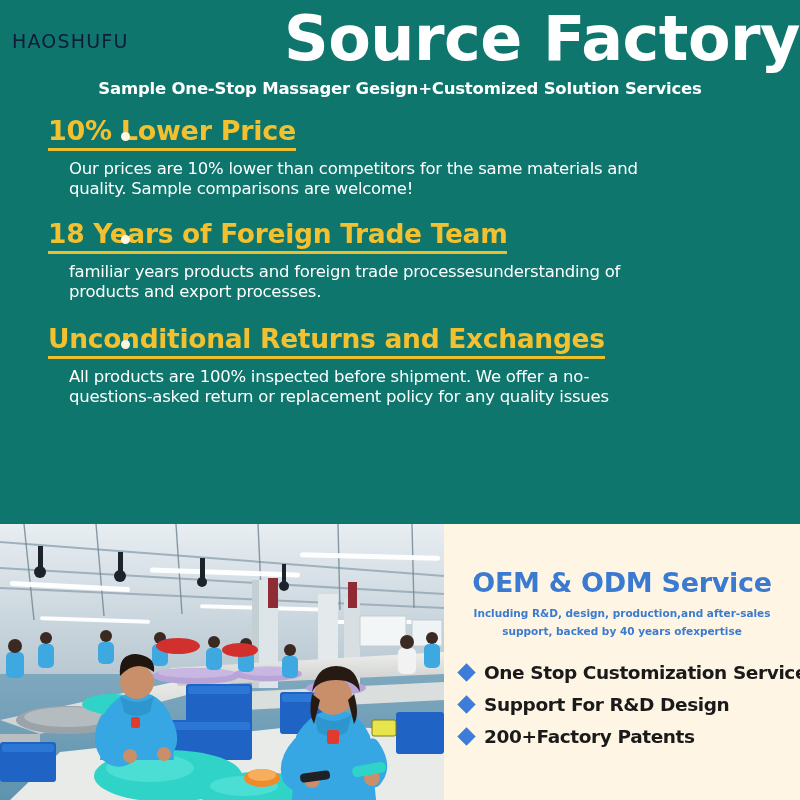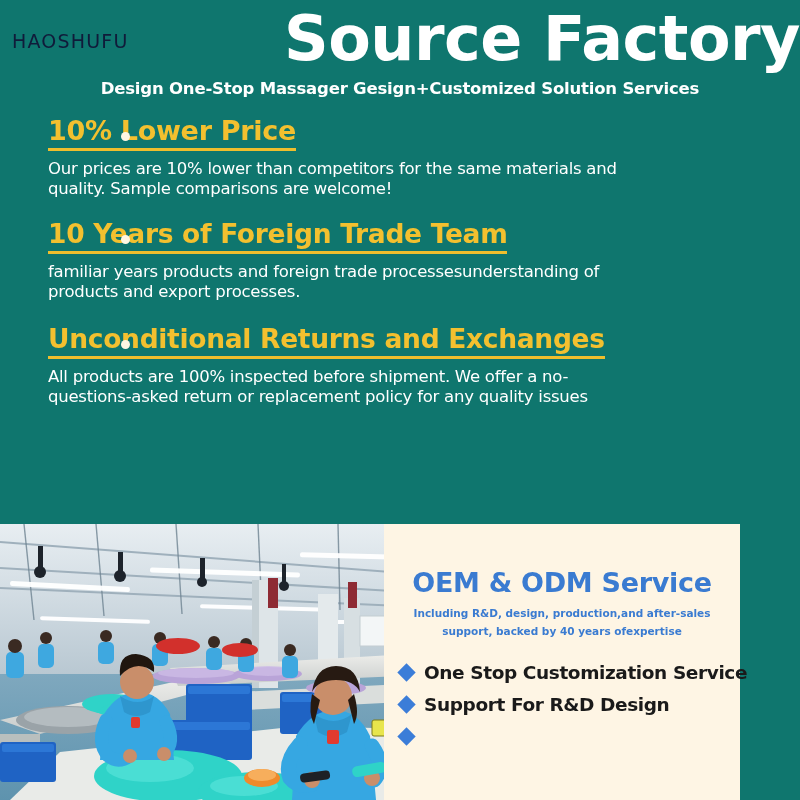--- a/index.html
+++ b/index.html
@@ -93,39 +93,40 @@
     white-space: nowrap;
   }
   .feature-body {
     color: #FFFFFF;
     font-size: 16.5px;
     line-height: 20px;
     margin-top: 8px;
     max-width: 580px;
     font-family: "DejaVu Sans", sans-serif;
     letter-spacing: -0.25px;
+    margin-left: 21px;
   }
 
   .f1 { margin-top: 8px; }
   .f1 .feature-dot { top: 16px; }
   .f2 { margin-top: 20px; }
   .f2 .feature-dot { top: 16px; }
   .f3 { margin-top: 22px; }
   .f3 .feature-dot { top: 15px; }
   .f4 { margin-top: 22px; }
   .f4 .feature-dot { top: 16px; }
   .f2 .feature-head { font-size: 26.5px; }
   .f4 .feature-head { font-size: 26.5px; text-align: center; }
 
   
   .bottom {
     position: absolute;
     left: 0;
     top: 524px;
-    width: 740px;
+    width: 800px;
     height: 276px;
     display: flex;
   }
   .photo {
     position: relative;
     width: 444px;
     height: 276px;
     overflow: hidden;
     background: #8FA6B4;
   }
@@ -183,34 +184,34 @@
   }
 </style>
 </head>
 <body>
 
 <div class="poster">
 
   <div class="header">
     <div class="brand-logo">HAOSHUFU</div>
     <div class="main-title">Source Factory</div>
-    <div class="sub-title">Design One-Stop Massager Gesign+Customized Solution Services</div>
+    <div class="sub-title">Sample One-Stop Massager Gesign+Customized Solution Services</div>
   </div>
 
   <div class="features">
 
     <div class="feature f1">
       <span class="feature-dot"></span>
       <span class="feature-head">10% Lower Price</span>
       <div class="feature-body">Our prices are 10% lower than competitors for the same materials and quality. Sample comparisons are welcome!</div>
     </div>
 
     <div class="feature f2">
       <span class="feature-dot"></span>
-      <span class="feature-head">10 Years of Foreign Trade Team</span>
+      <span class="feature-head">18 Years of Foreign Trade Team</span>
       <div class="feature-body">familiar years products and foreign trade processesunderstanding of products and export processes.</div>
     </div>
 
 
     <div class="feature f4">
       <span class="feature-dot"></span>
       <span class="feature-head">Unconditional Returns and Exchanges</span>
       <div class="feature-body"> All products are 100% inspected before shipment. We offer a no-questions-asked return or replacement policy for any quality issues</div>
     </div>
 
@@ -416,18 +417,19 @@
         <div class="oem-item">
           <span class="diamond"></span>
           <span class="oem-item-label">One Stop Customization Service</span>
         </div>
         <div class="oem-item">
           <span class="diamond"></span>
           <span class="oem-item-label">Support For R&amp;D Design</span>
         </div>
         <div class="oem-item">
           <span class="diamond"></span>
+          <span class="oem-item-label">200+Factory Patents</span>
         </div>
       </div>
     </div>
 
   </div>
 </div>
 
 </body></html>

